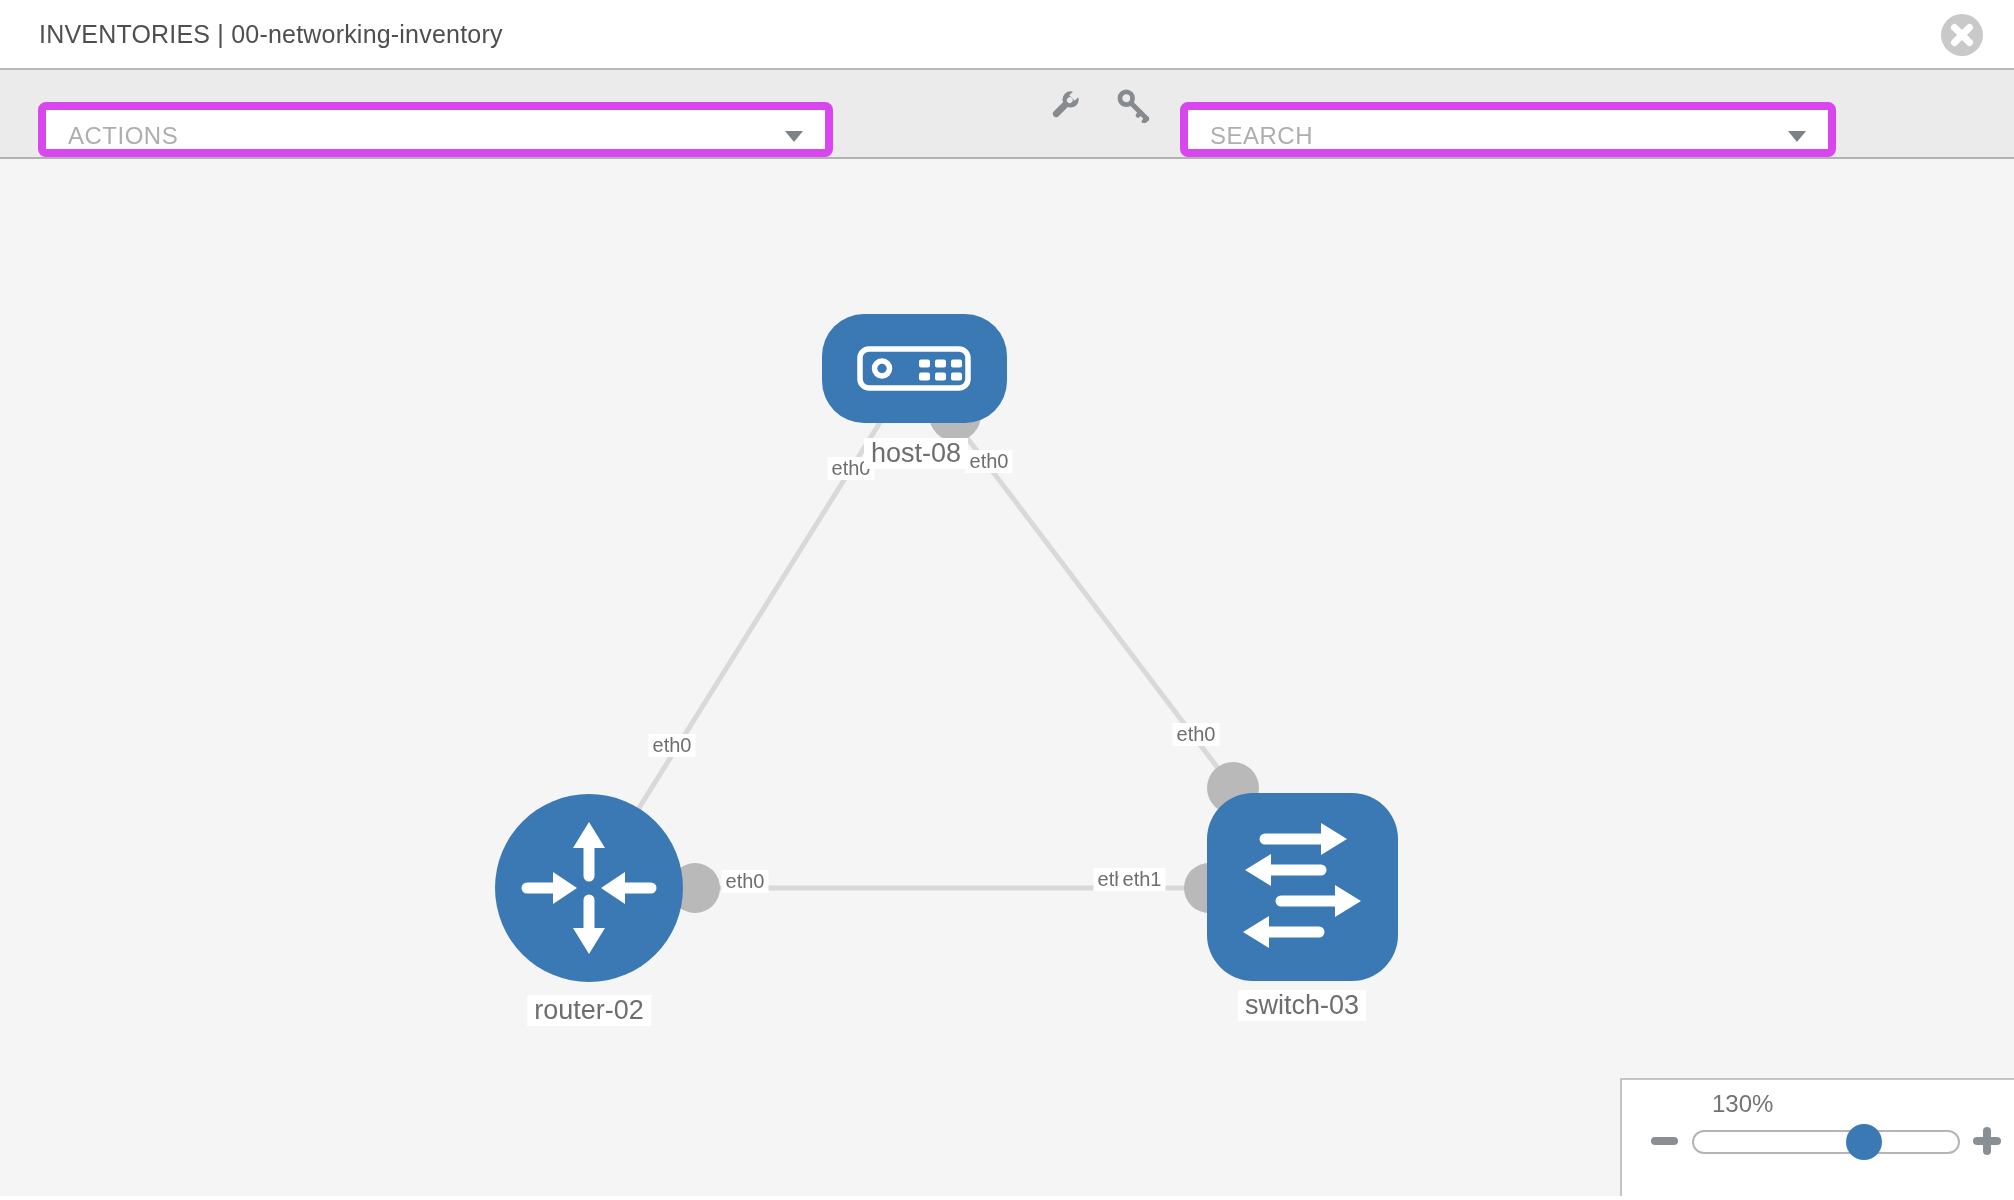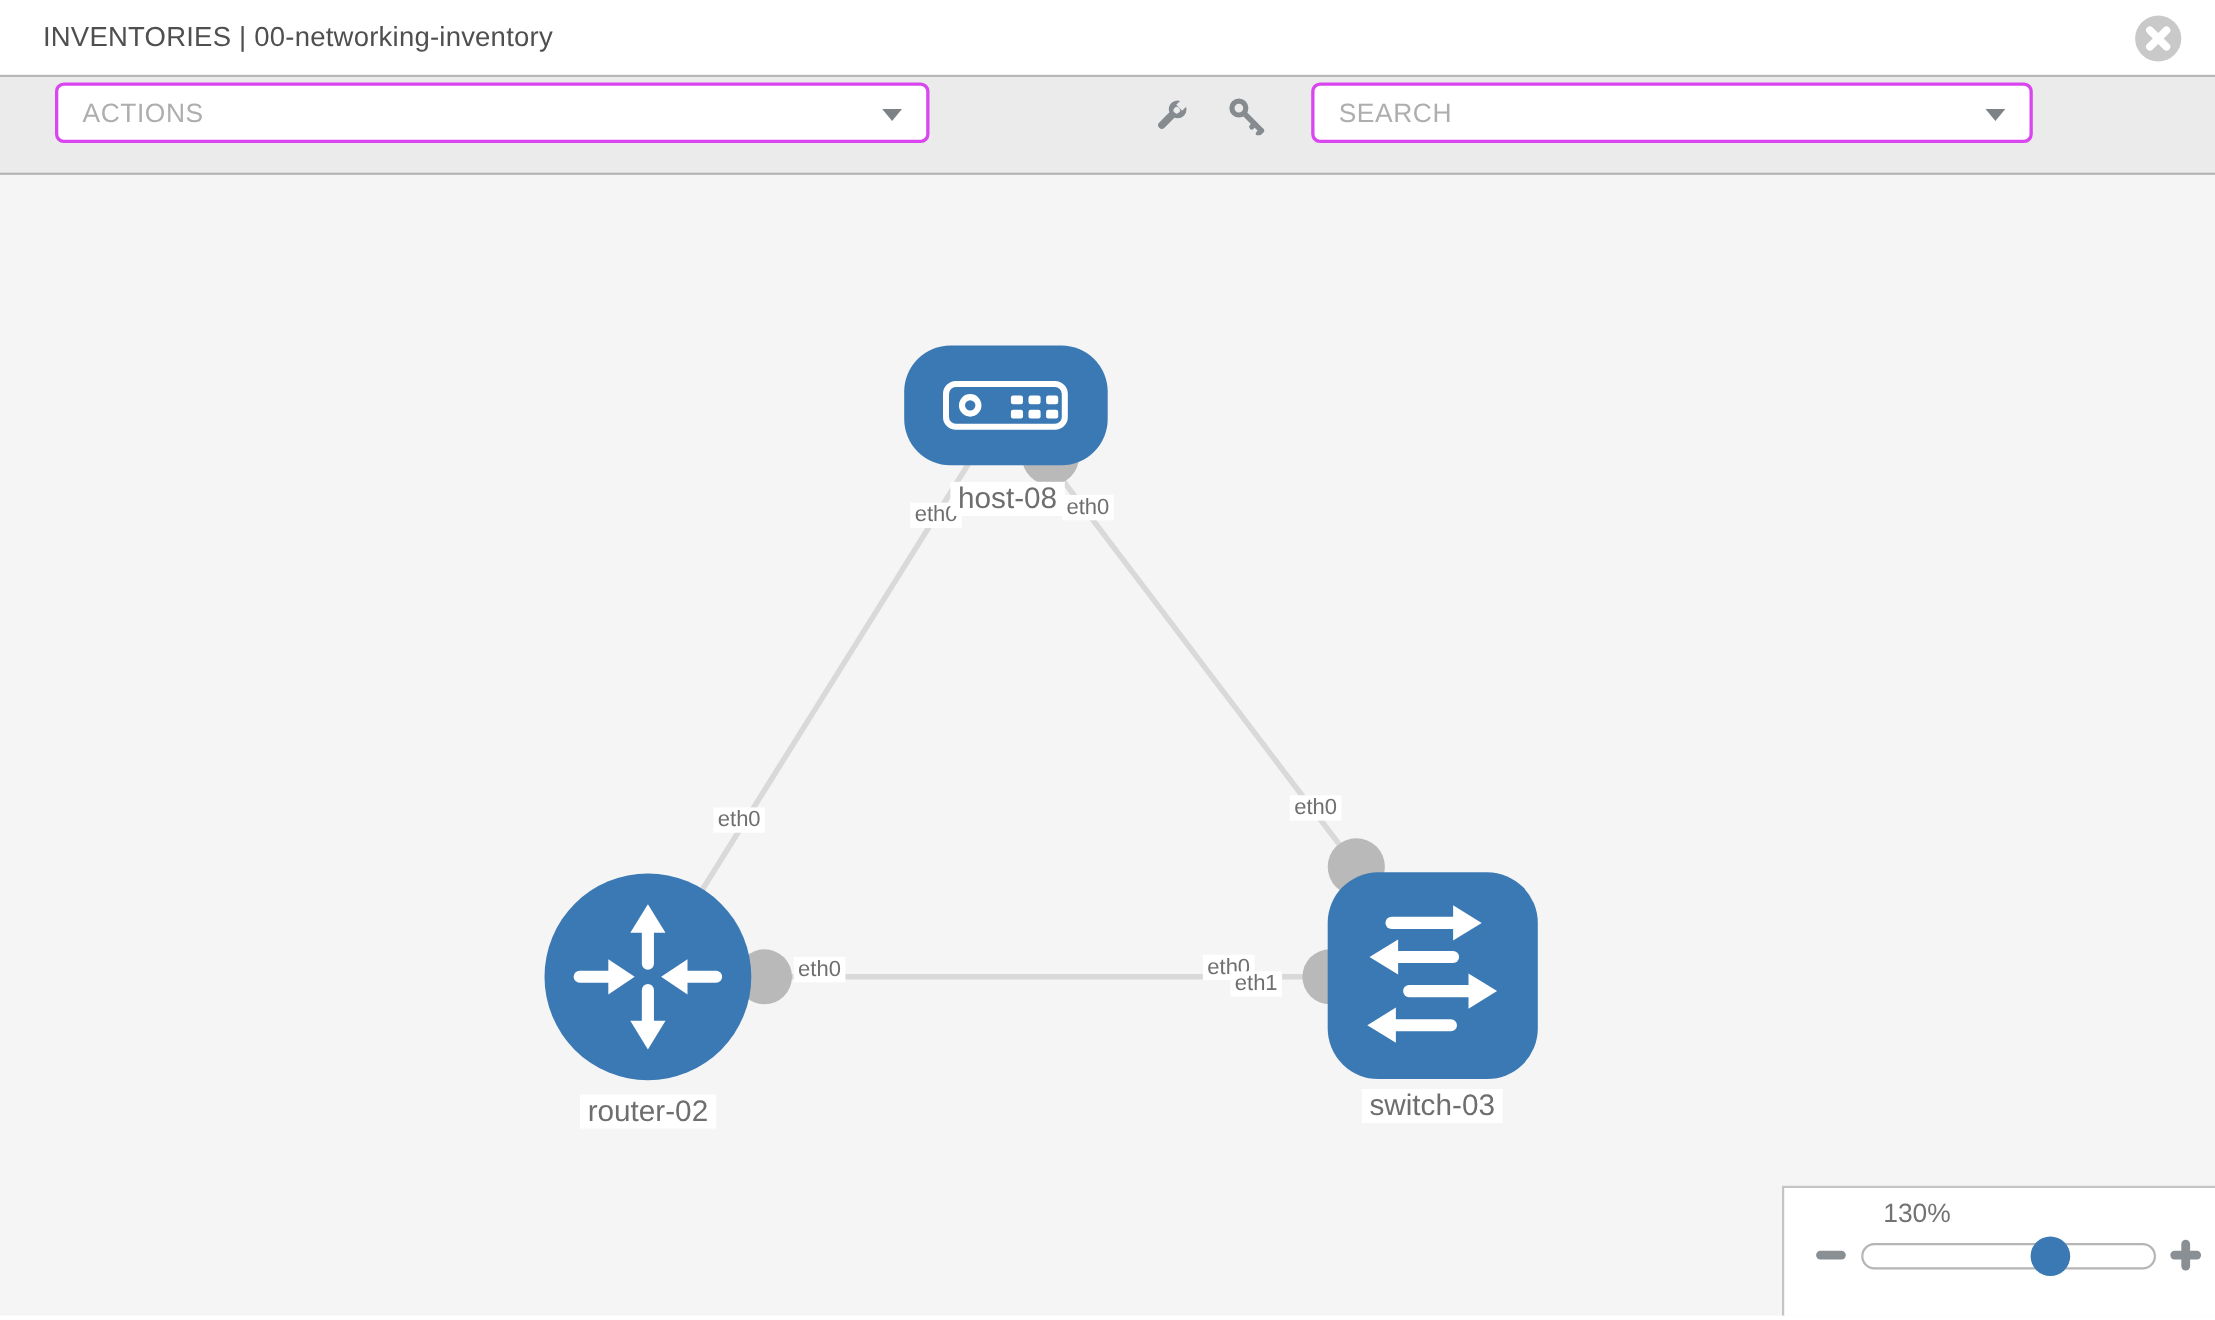--- a/index.html
+++ b/index.html
@@ -11,22 +11,22 @@
             border-bottom:2px solid #b7b7b7; }
   .page-title { position:absolute; left:39px; top:0; line-height:68px;
                 font-size:25px; font-weight:normal; color:#4f4f4f; letter-spacing:.2px; }
   .close-btn { position:absolute; right:31px; top:14px; width:42px; height:42px;
                border-radius:50%; background:#c9c9c9; cursor:pointer;
                display:flex; align-items:center; justify-content:center; }
 
   
   .toolbar { position:relative; height:89px; background:#ebebeb;
              border-bottom:2px solid #b2b2b2; }
-  .dropdown { position:absolute; top:5px; height:55px; background:#fff;
-              border:3px solid #d946ef; border-radius:8px; cursor:pointer;margin-left:12px; }
+  .dropdown { position:absolute; top:32px; height:55px; background:#fff;
+              border:8px solid #d946ef; border-radius:8px; cursor:pointer; }
   .dropdown .dd-text { position:absolute; left:22px; top:0; line-height:51px;
                        font-size:24px; color:#aeaeae; letter-spacing:.5px; }
   .caret { position:absolute; right:22px; top:21px; width:0; height:0;
            border-left:9px solid transparent; border-right:9px solid transparent;
            border-top:11px solid #7d8287; }
   .dd-actions { left:38px;  width:795px; }
   .dd-search  { left:1180px; width:656px; }
   .tool-btn { position:absolute; top:12px; width:46px; height:46px; cursor:pointer;
               display:flex; align-items:center; justify-content:center; }
   .tool-btn.wrench { left:1042px; }
@@ -39,21 +39,21 @@
   .node { position:absolute; background:#3a79b4; display:flex;
           align-items:center; justify-content:center; cursor:pointer; }
   .node-host   { left:822px;  top:155px; width:185px; height:109px; border-radius:42px; }
   .node-router { left:495px;  top:635px; width:188px; height:188px; border-radius:50%; }
   .node-switch { left:1207px; top:634px; width:191px; height:188px; border-radius:46px; }
 
   .chip { position:absolute; transform:translateX(-50%); background:#fff;
           color:#6e6e6e; font-size:20px; line-height:23px; padding:0 4px;
           white-space:nowrap; z-index:5; }
   .chip.node-label { font-size:27px; line-height:31px; padding:0 7px; z-index:6; }
-  .chip.front { z-index:7;margin-top:15px; }
+  .chip.front { z-index:7; }
 
   
   .zoom-panel { position:absolute; left:1620px; top:919px; width:420px; height:170px;
                 background:#fff; border:2px solid #c4c4c4; z-index:10; }
   .zoom-level { position:absolute; left:90px; top:10px; width:220px;
                 text-align:left; font-size:24px; color:#737373; }
   .zoom-minus { position:absolute; left:29px; top:57px; width:27px; height:8px;
                 border-radius:4px; background:#8a8f94; cursor:pointer; }
   .zoom-plus  { position:absolute; left:350px; top:46px; width:30px; height:30px; cursor:pointer; }
   .zoom-plus .h { position:absolute; left:1px; top:11px; width:28px; height:8px;

